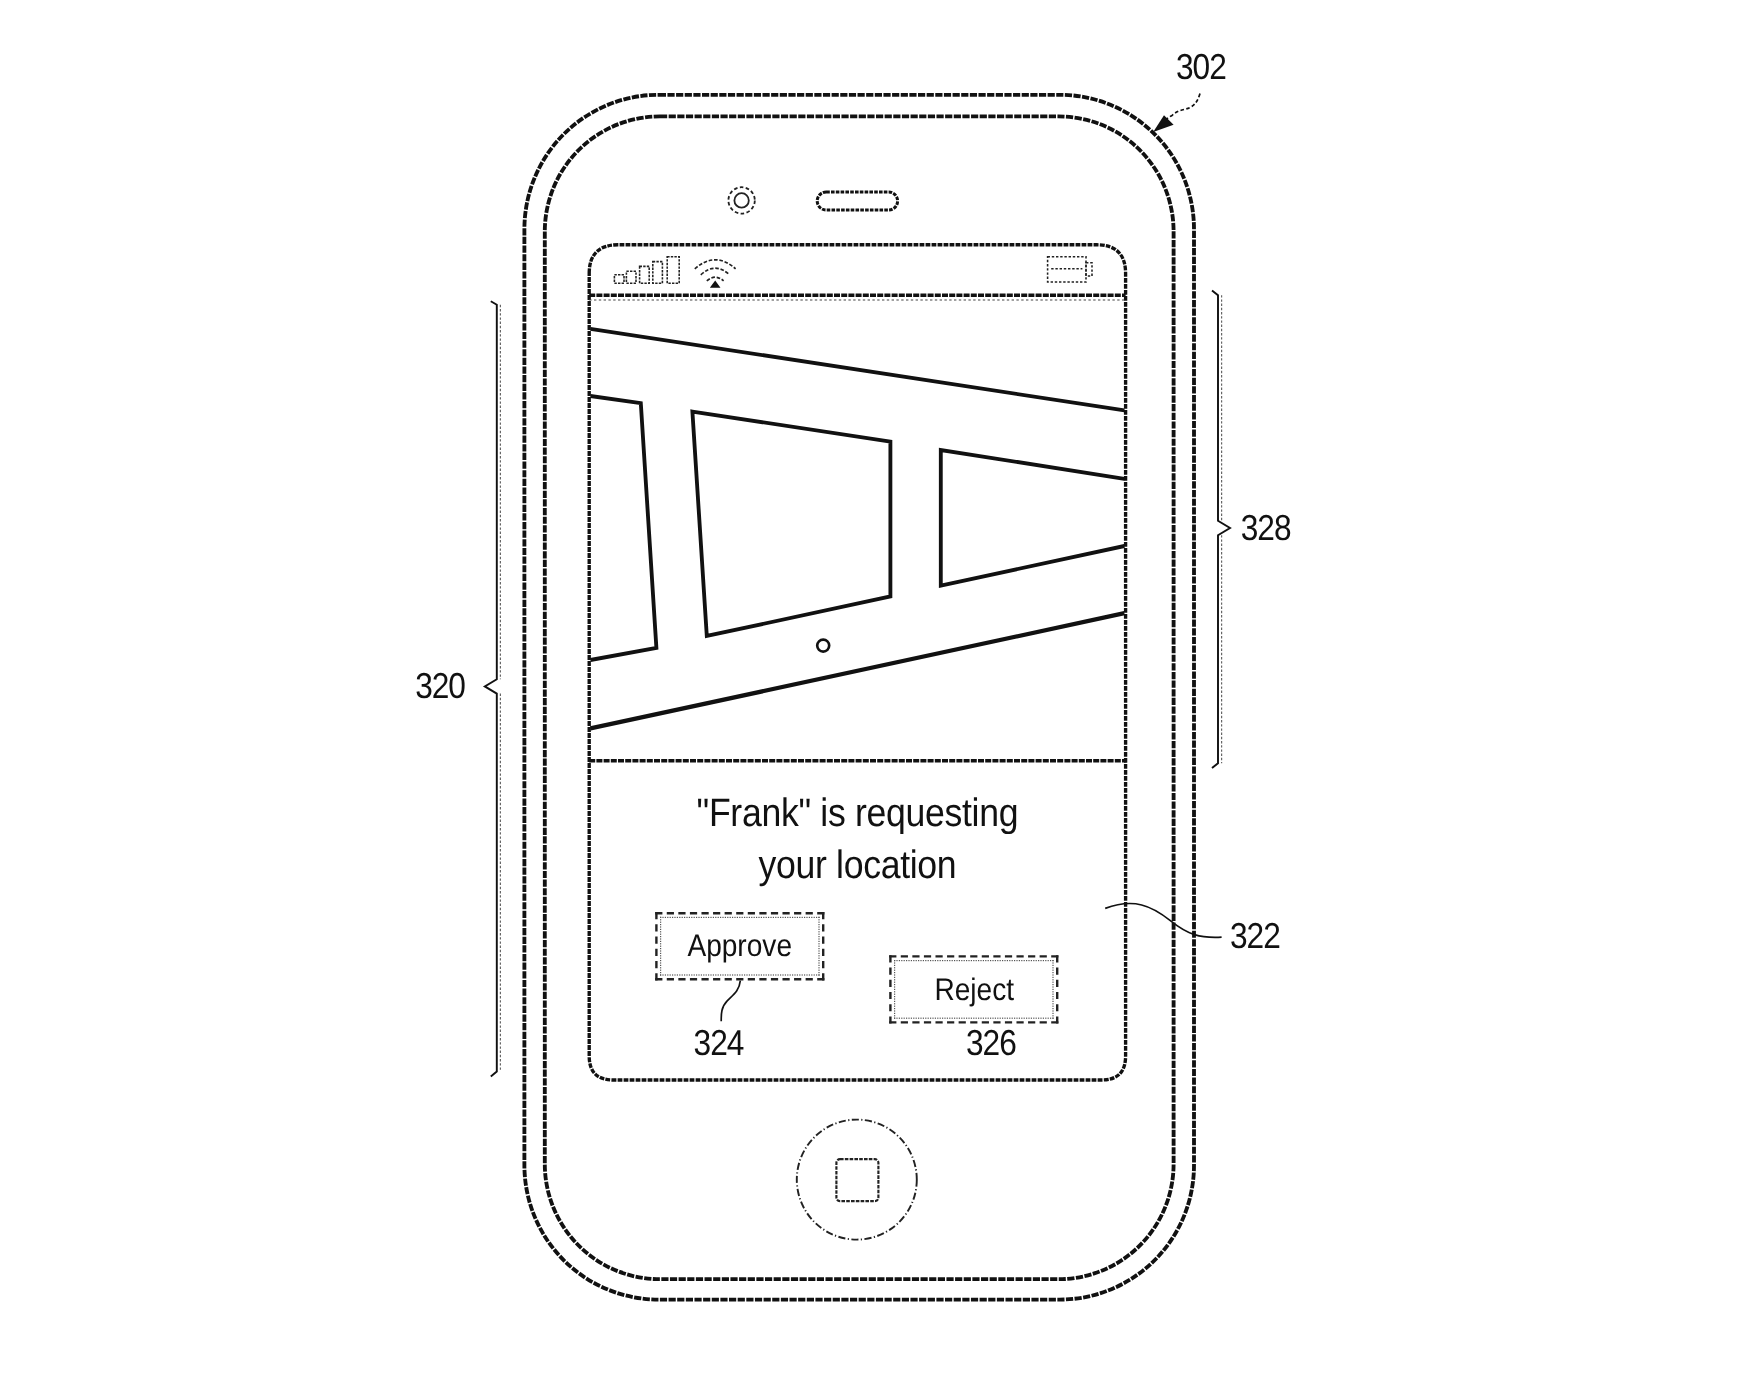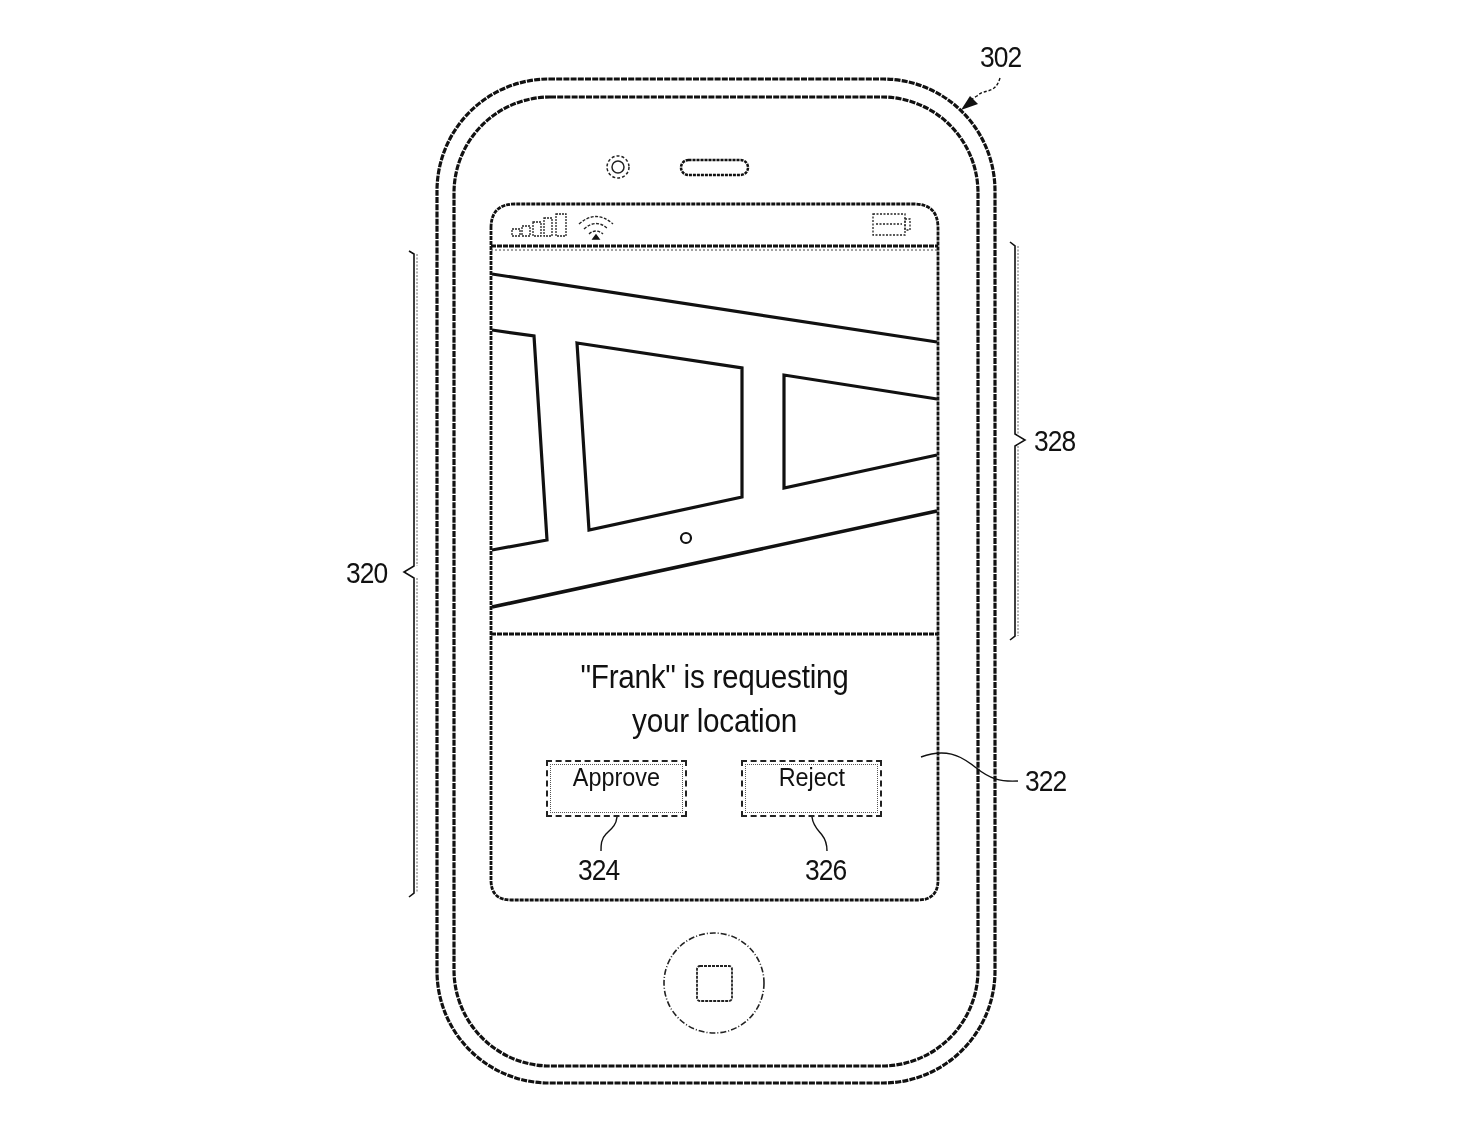--- a/index.html
+++ b/index.html
@@ -43,20 +43,21 @@
       letter-spacing: -0.3px;
     }
     .btn {
       position: absolute;
       box-sizing: border-box;
       border: 2px dashed #222;
       outline: 1px dotted #555;
       outline-offset: -5px;
       background: #fff;
       display: flex;
+      align-items: center;
       justify-content: center;
       font-size: 26px;
       color: #111;
       cursor: pointer;
     }
     .btn span {
       transform: scaleX(0.9);
       display: inline-block;
     }
   </style>
@@ -145,21 +146,21 @@
 
   <path d="M812,817 C813,826 818,830 822,835 C826,840 827,846 827,851" fill="none" stroke="#111" stroke-width="1.4"></path>
 </svg>
 
 <div class="dialog-text" style="top:654px;">"Frank" is requesting</div>
 <div class="dialog-text" style="top:698px;">your location</div>
 
 <div class="btn" style="left:546px; top:760px; width:141px; height:57px;">
   <span>Approve</span>
 </div>
-<div class="btn" style="left:741px; top:760px; width:141px; height:57px;">
+<div class="btn" style="left:741px; top:796px; width:141px; height:57px;">
   <span>Reject</span>
 </div>
 
 <div class="ref-label" style="left:980px; top:42px;">302</div>
 <div class="ref-label" style="left:346px; top:558px;">320</div>
 <div class="ref-label" style="left:1034px; top:426px;">328</div>
 <div class="ref-label" style="left:1025px; top:766px;">322</div>
 <div class="ref-label" style="left:578px; top:855px;">324</div>
 <div class="ref-label" style="left:805px; top:855px;">326</div>
 

